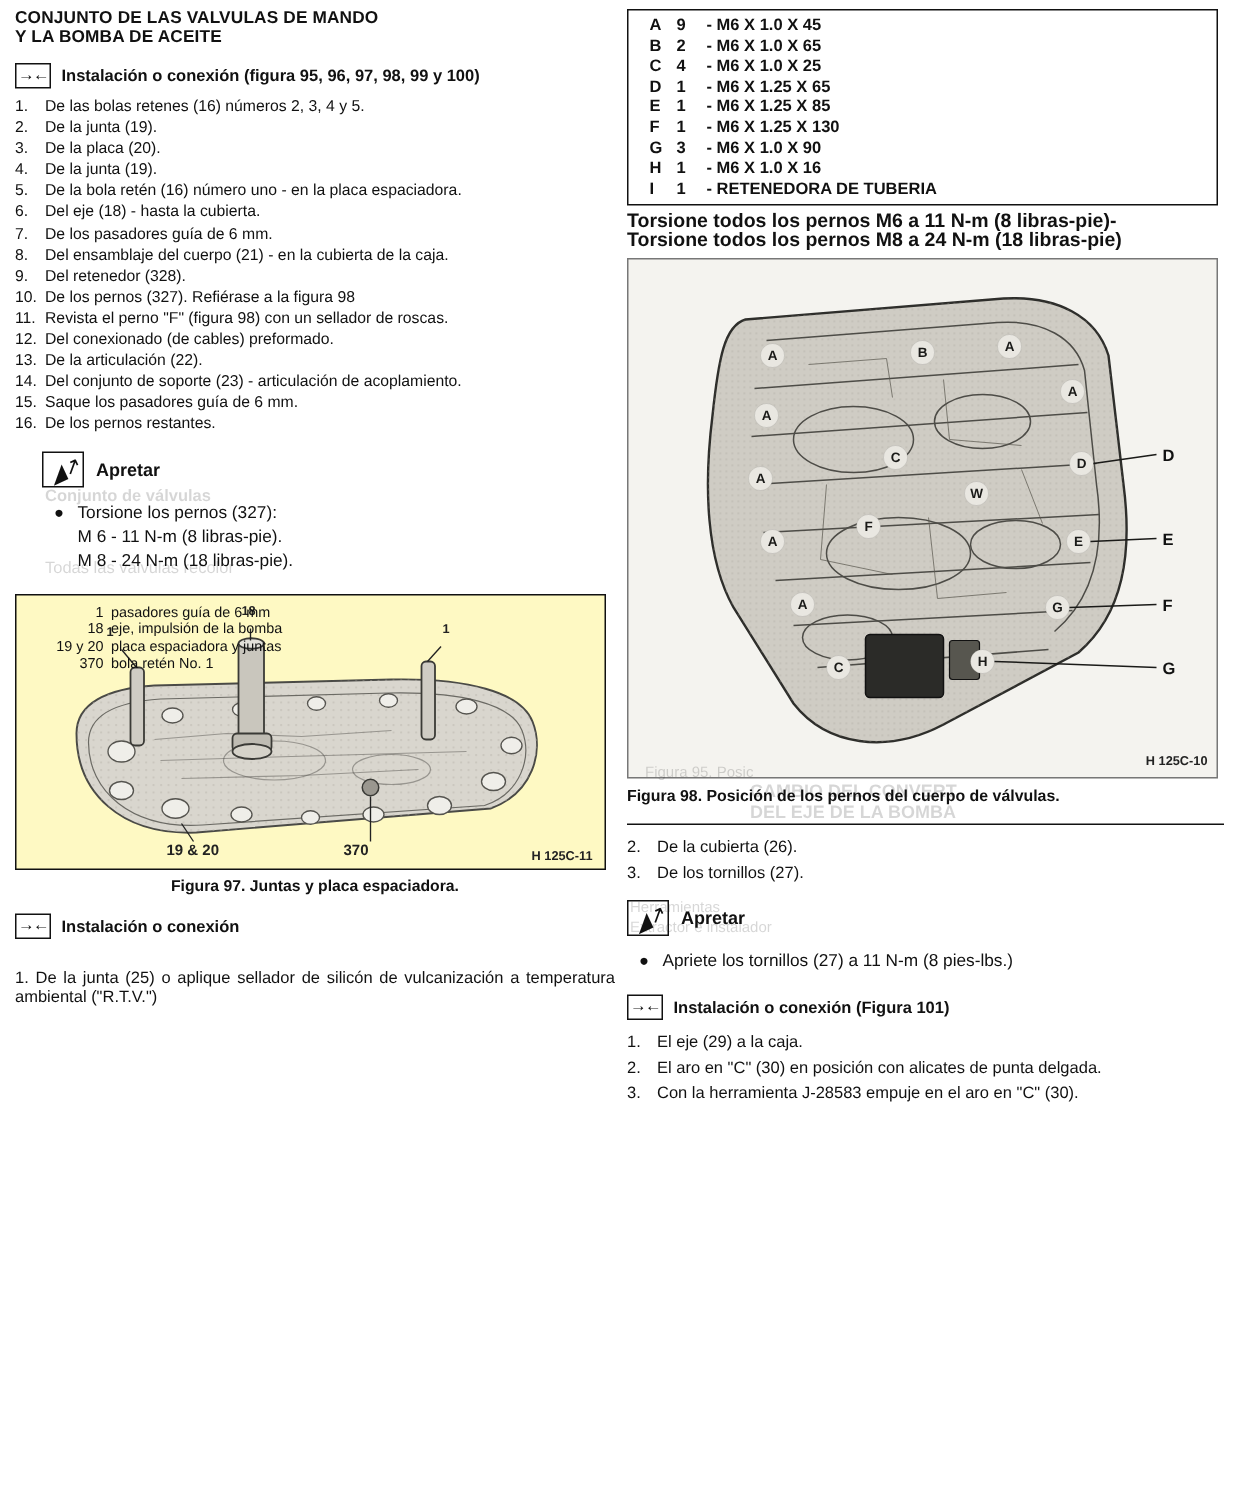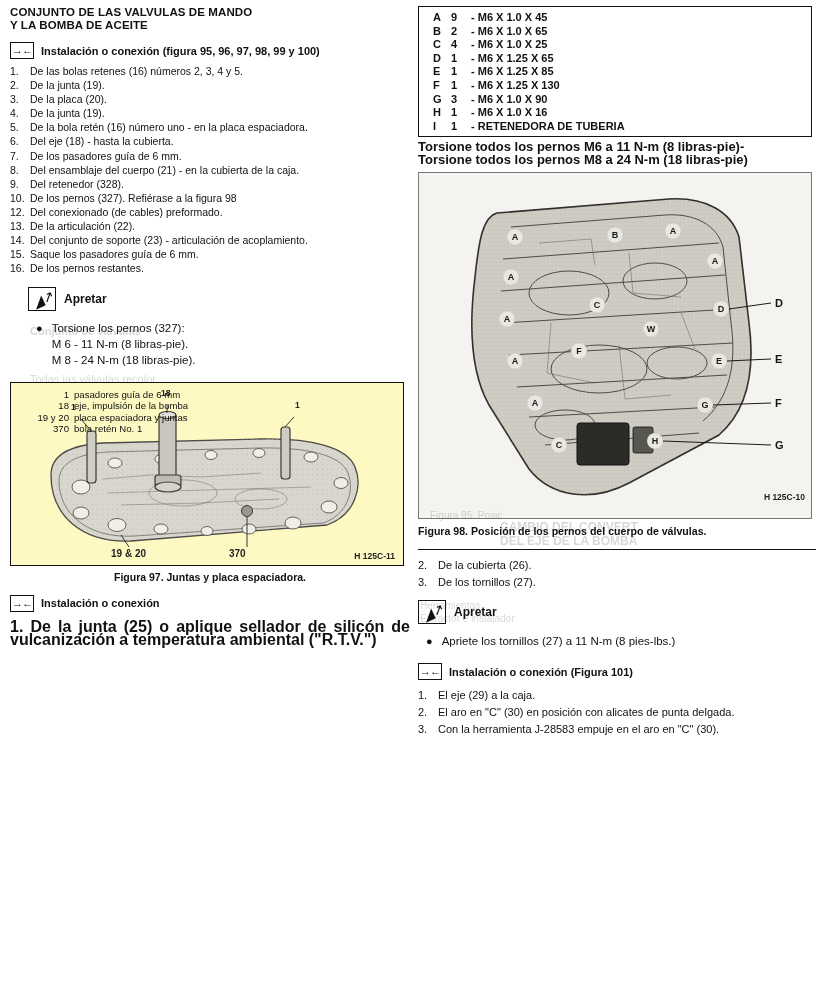--- a/index.html
+++ b/index.html
@@ -204,25 +204,24 @@
   }
   .rlist .li {
     display: flex;
     margin-bottom: 2px;
   }
   .rlist .li .n {
     width: 20px;
     flex: none;
   }
   .last-note {
-    font-size: 16px;
+    font-size: 11px;
     line-height: 13px;
-    margin-top: 8px;
+    margin-top: 20px;
     text-align: justify;
-    font-weight: bold;
   }
   .hcode {
     position: absolute;
     font-size: 8.5px;
     font-weight: bold;
     color: #222;
   }
   svg { display: block; }
   .faint {
     opacity: 0.17;
@@ -278,20 +277,24 @@
           <span class="n">8.</span>
           <span class="t">Del ensamblaje del cuerpo (21) - en la cubierta de la caja.</span>
         </li>
       <li>
           <span class="n">9.</span>
           <span class="t">Del retenedor (328).</span>
         </li>
       <li>
           <span class="n">10.</span>
           <span class="t">De los pernos (327). Refiérase a la figura 98</span>
+        </li>
+      <li>
+          <span class="n">11.</span>
+          <span class="t">Revista el perno "F" (figura 98) con un sellador de roscas.</span>
         </li>
       <li>
           <span class="n">12.</span>
           <span class="t">Del conexionado (de cables) preformado.</span>
         </li>
       <li>
           <span class="n">13.</span>
           <span class="t">De la articulación (22).</span>
         </li>
       <li>
@@ -552,21 +555,21 @@
         </g>
 
         <g stroke="#5a584f" stroke-width="0.6" opacity="0.8" fill="none">
           <path d="M120 70 L172 66 L176 92"></path>
           <path d="M210 80 L214 120 L262 124"></path>
           <path d="M132 150 L128 200 L176 210"></path>
           <path d="M200 172 L206 226 L252 222"></path>
           <path d="M262 140 L276 176"></path>
         </g>
       </svg>
-      <div class="hcode" style="right:6px; bottom:16px;margin-top:28px;">H 125C-10</div>
+      <div class="hcode" style="right:6px; bottom:6px;margin-top:28px;">H 125C-10</div>
     </div>
 
     <div class="fig98-cap">Figura 98. Posición de los pernos del cuerpo de válvulas.</div>
 
     <div class="rlist">
       <div class="li">
           <span class="n">2.</span>
           <span>De la cubierta (26).</span>
         </div>
       <div class="li">

